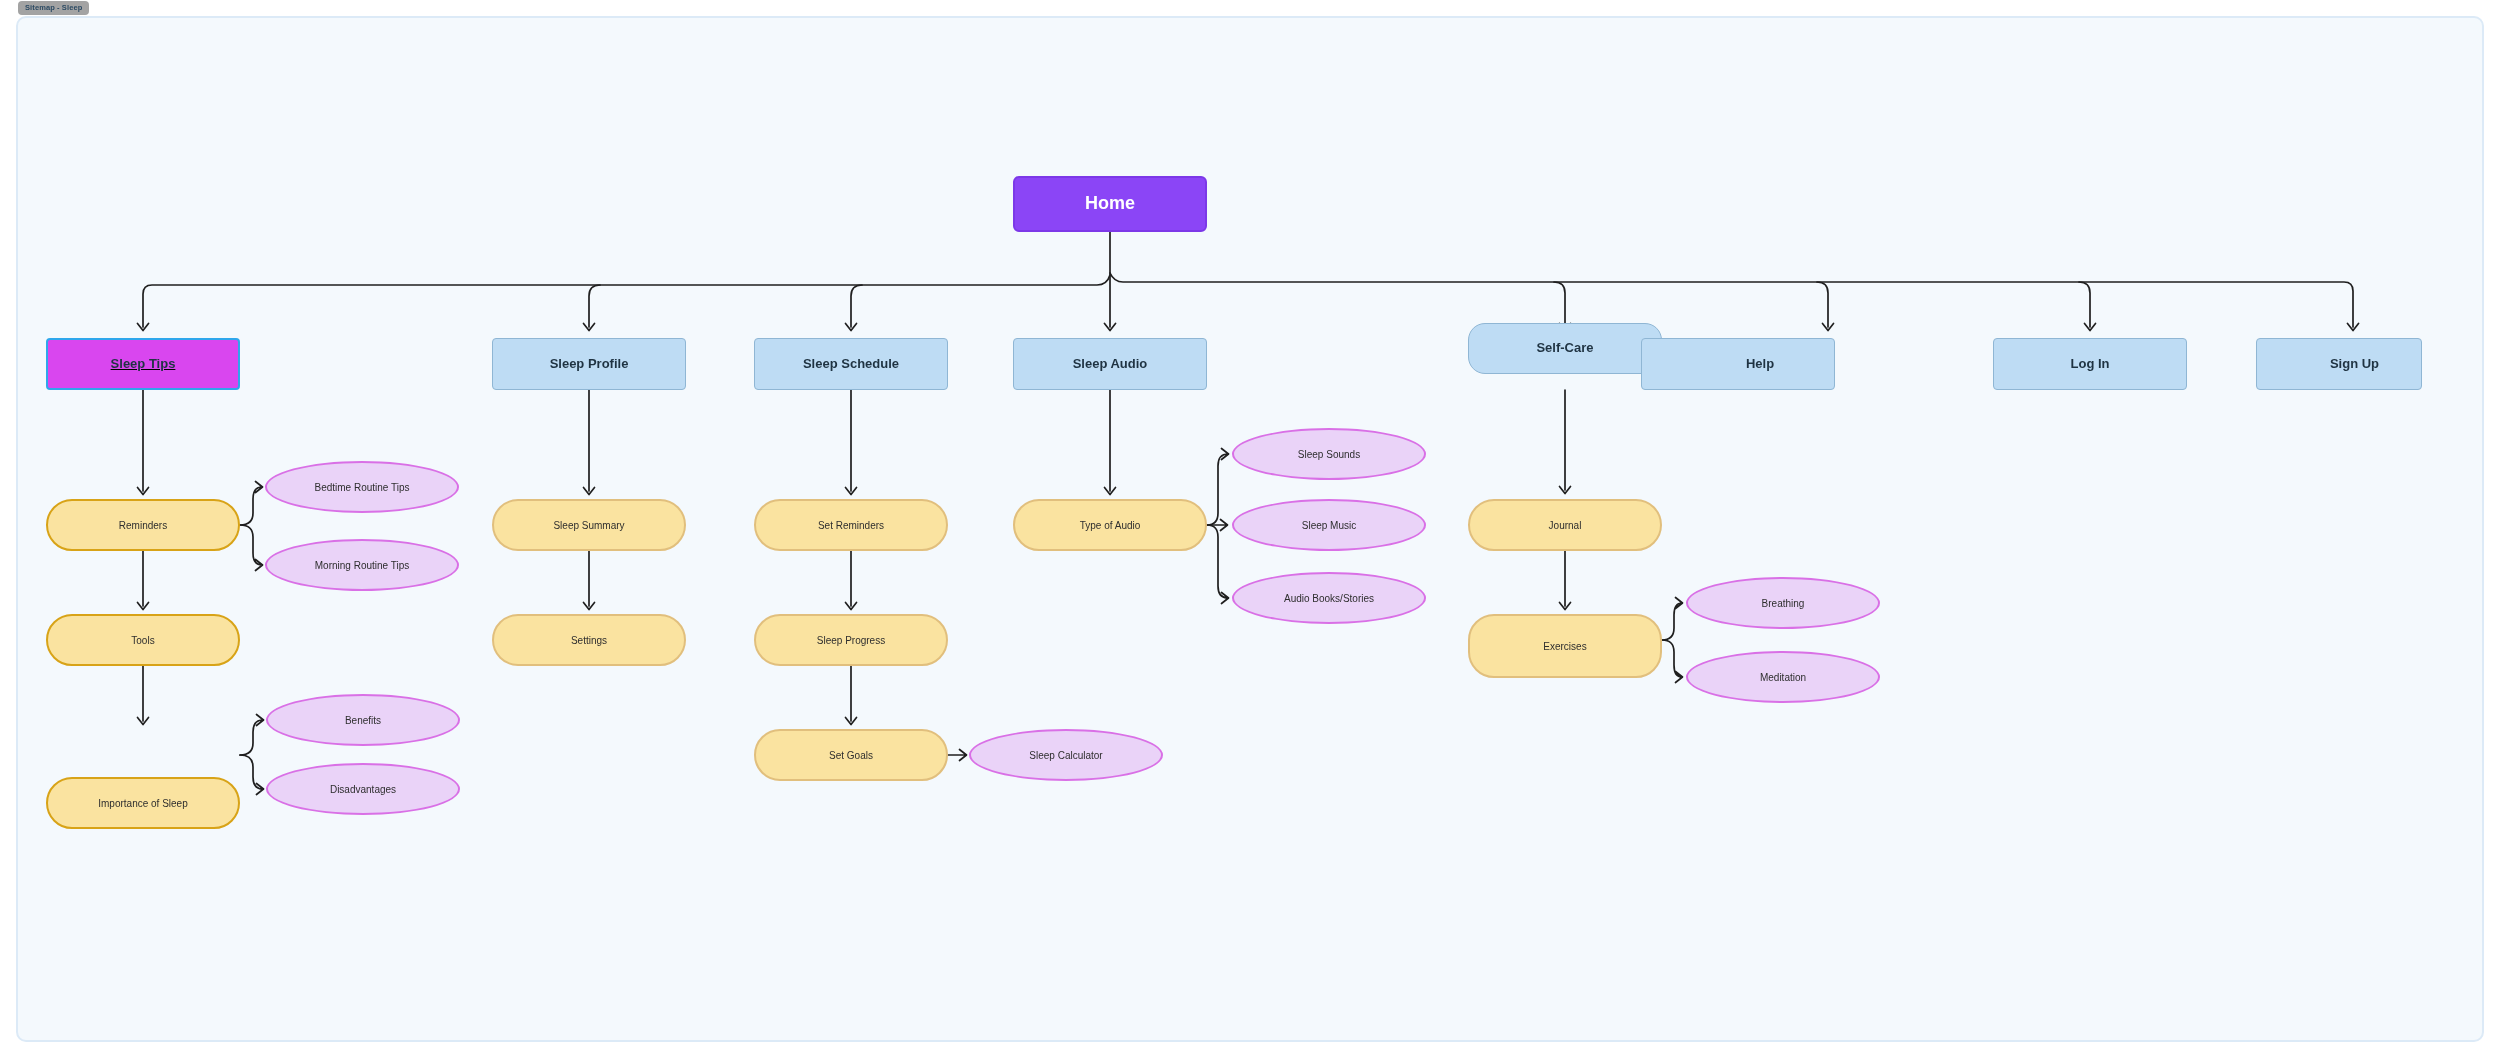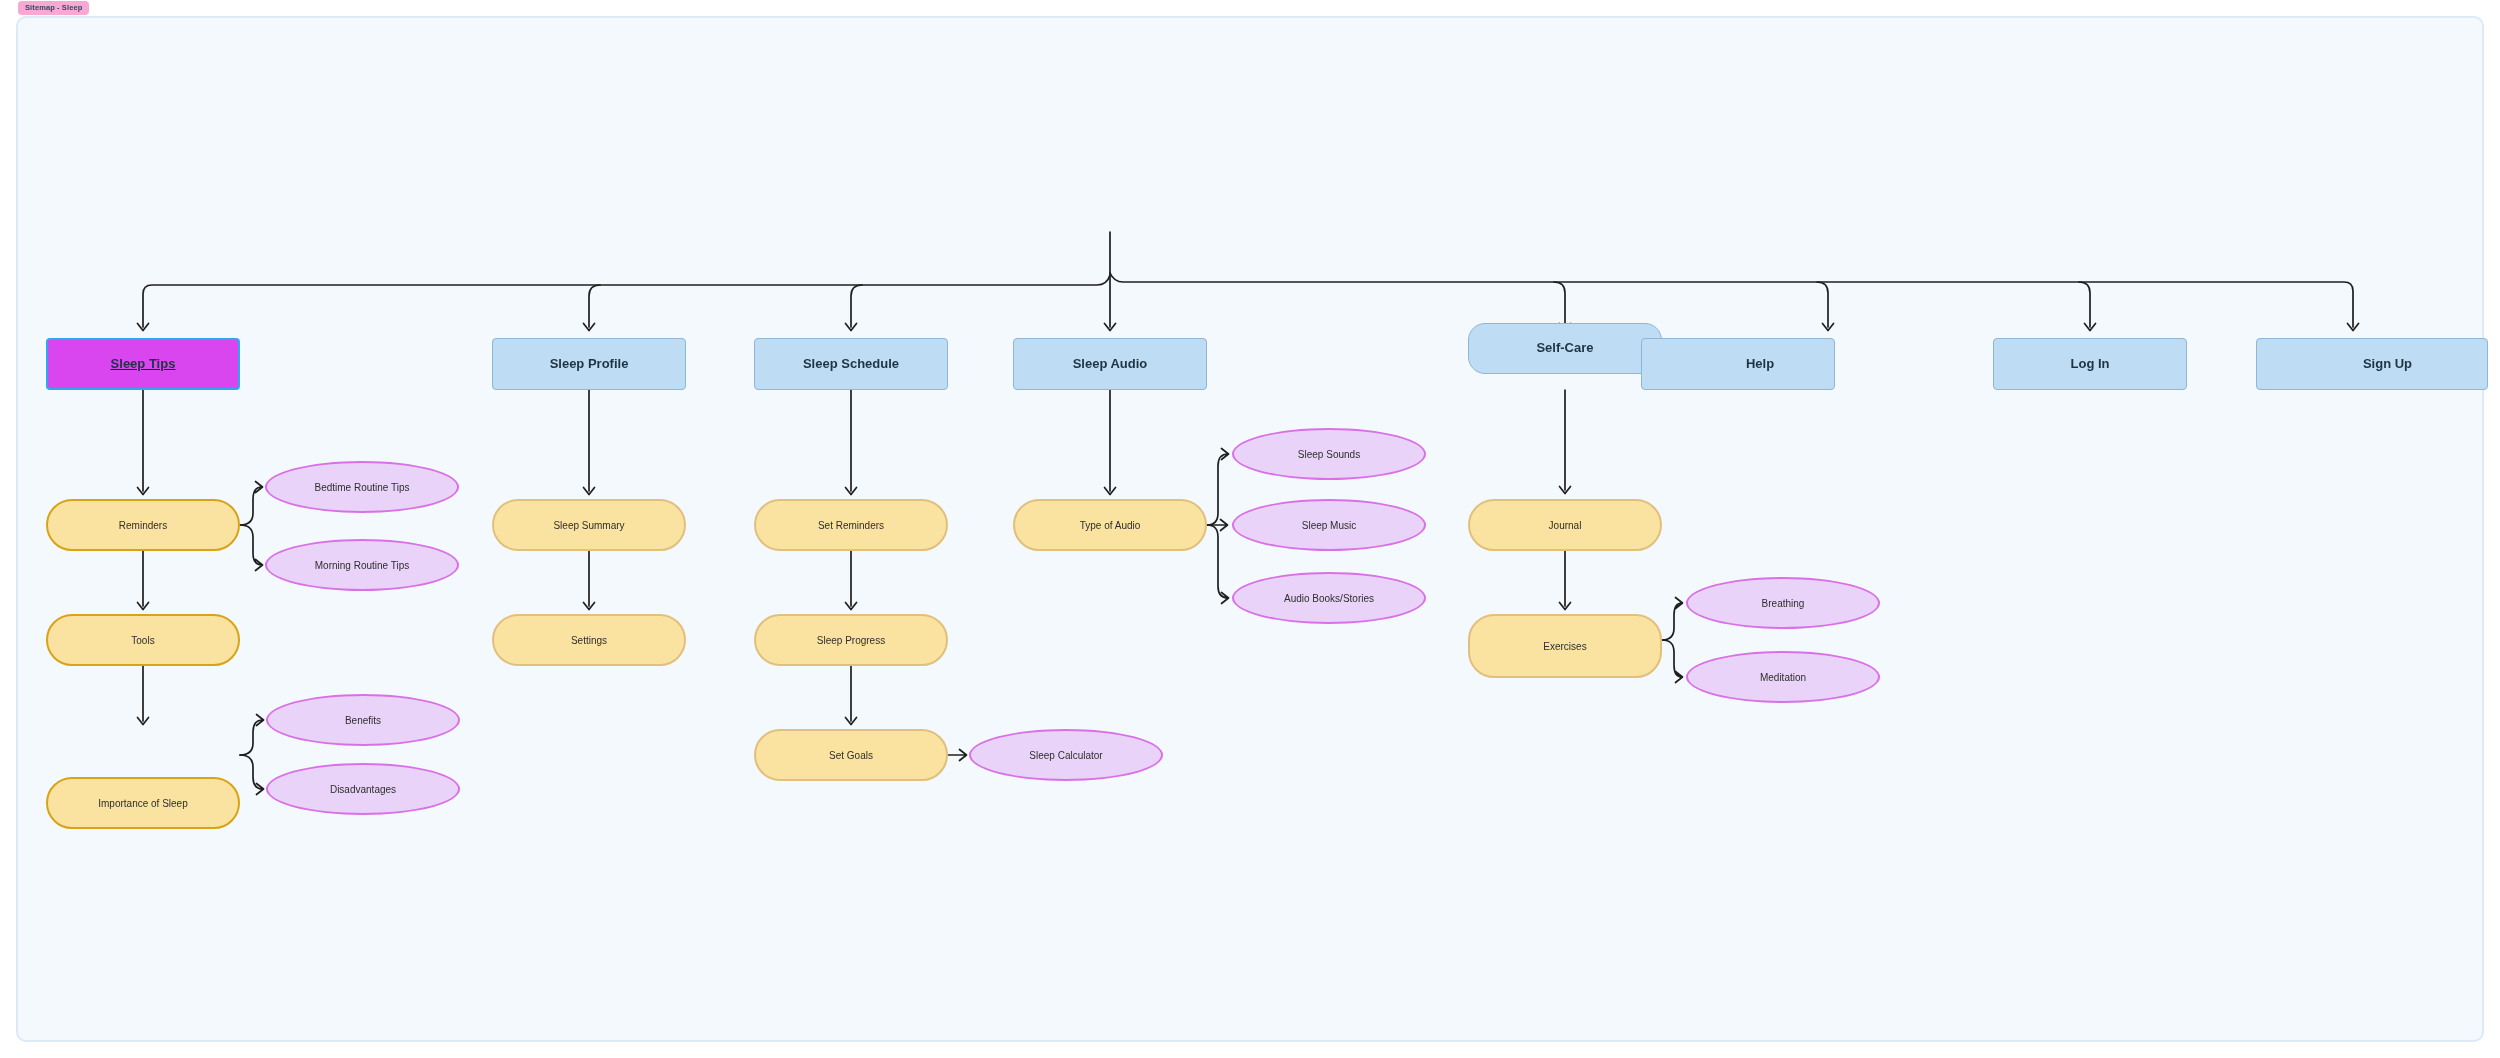--- a/index.html
+++ b/index.html
@@ -1,20 +1,20 @@
 <!DOCTYPE html>
 <html><head>
 <meta charset="utf-8">
 <style>
   html,body{margin:0;padding:0;background:#ffffff;}
   .stage{position:relative;width:2500px;height:1058px;background:#ffffff;
          font-family:"Liberation Sans",sans-serif;overflow:hidden;}
   .canvas{position:absolute;left:16px;top:16px;width:2468px;height:1026px;
           box-sizing:border-box;background:#f4f9fd;border:2px solid #dceaf7;border-radius:10px;}
-  .board-tab{position:absolute;left:18px;top:1px;z-index:3;background:#f9a8d4;
+  .board-tab{position:absolute;left:18px;top:1px;z-index:3;background:#a3a3a3;
              border-radius:4px;padding:2px 7px 3px;font-size:7.5px;font-weight:700;
              color:#2c4a63;letter-spacing:.1px;white-space:nowrap;}
   svg.wires{position:absolute;left:0;top:0;z-index:1;}
   .node{position:absolute;z-index:2;display:flex;align-items:center;justify-content:center;
         box-sizing:border-box;text-align:center;cursor:default;}
   .node span{display:block;line-height:1.1;}
   .root{background:#8b45f6;border:2px solid #7c38e8;border-radius:6px;}
   .root span{color:#ffffff;font-size:18px;font-weight:700;}
   .page{background:#bedcf4;border:1.6px solid #8fb6d4;border-radius:4px;}
   .page span{color:#1f3342;font-size:13px;font-weight:700;}
@@ -66,20 +66,23 @@
     <path d="M1207 525 Q1218 525 1218 513 L1218 466 Q1218 454 1228 454 M1221.5 448.5 L1228.5 454 L1221.5 459.5"></path>
     <path d="M1207 525 H1227 M1220.5 519.5 L1227.5 525 L1220.5 530.5"></path>
     <path d="M1207 525 Q1218 525 1218 537 L1218 586 Q1218 598 1228 598 M1221.5 592.5 L1228.5 598 L1221.5 603.5"></path>
 
     <path d="M1565 390 V490 M1559.5 486.5 L1565 493.5 L1570.5 486.5"></path>
     <path d="M1565 551 V606 M1559.5 602.5 L1565 609.5 L1570.5 602.5"></path>
     <path d="M1662 640 Q1674 640 1674 628 L1674 615 Q1674 603 1682 603 M1675.5 597.5 L1682.5 603 L1675.5 608.5"></path>
     <path d="M1662 640 Q1674 640 1674 652 L1674 665 Q1674 677 1682 677 M1675.5 671.5 L1682.5 677 L1675.5 682.5"></path>
   </svg>
 
+  <div class="node root" style="left:1013px;top:176px;width:194px;height:56px;">
+    <span>Home</span>
+  </div>
 
   <div class="node page selected" style="left:46px;top:338px;width:194px;height:52px;">
     <span>Sleep Tips</span>
   </div>
   <div class="node page" style="left:492px;top:338px;width:194px;height:52px;">
     <span>Sleep Profile</span>
   </div>
   <div class="node page" style="left:754px;top:338px;width:194px;height:52px;">
     <span>Sleep Schedule</span>
   </div>
@@ -88,21 +91,21 @@
   </div>
   <div class="node page" style="left:1468px;top:323px;width:194px;height:51px;border-radius:17px;">
     <span>Self-Care</span>
   </div>
   <div class="node page" style="left:1641px;top:338px;width:194px;height:52px;padding-left:44px;">
     <span>Help</span>
   </div>
   <div class="node page" style="left:1993px;top:338px;width:194px;height:52px;">
     <span>Log In</span>
   </div>
-  <div class="node page" style="left:2256px;top:338px;width:232px;height:52px;padding-left:31px;">
+  <div class="node page" style="left:2256px;top:338px;width:166px;height:52px;padding-left:31px;">
     <span>Sign Up</span>
   </div>
 
   <div class="node pill gold" style="left:46px;top:499px;width:194px;height:52px;">
     <span>Reminders</span>
   </div>
   <div class="node pill gold" style="left:46px;top:614px;width:194px;height:52px;">
     <span>Tools</span>
   </div>
   <div class="node pill gold" style="left:46px;top:729px;width:194px;height:52px;margin-top:48px;">

